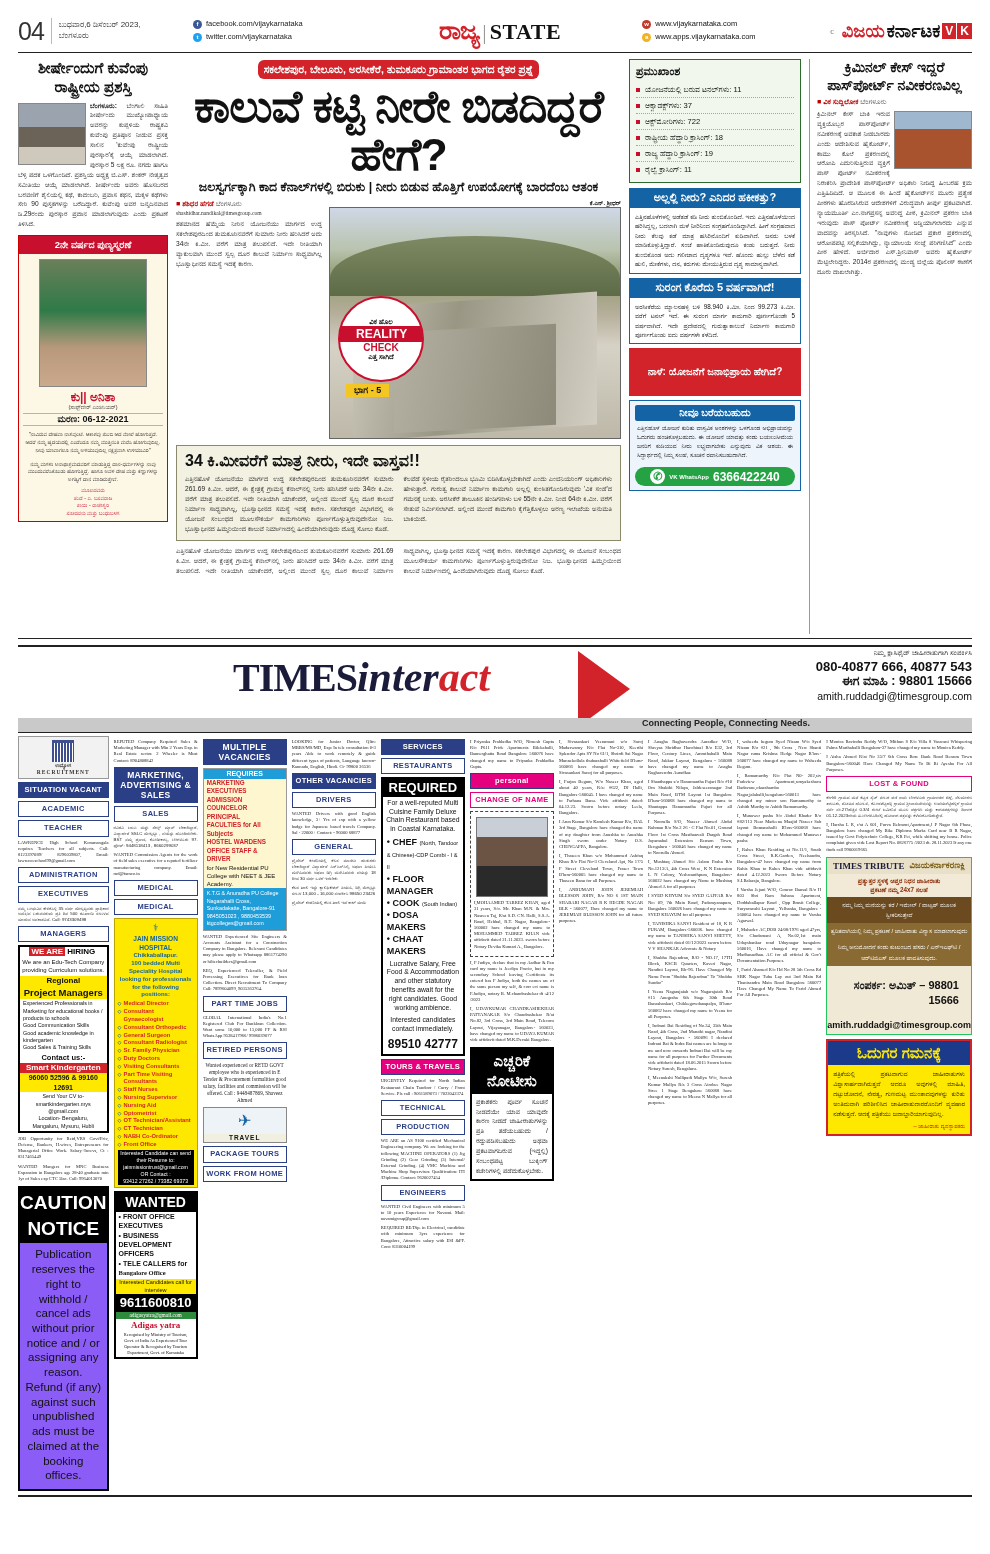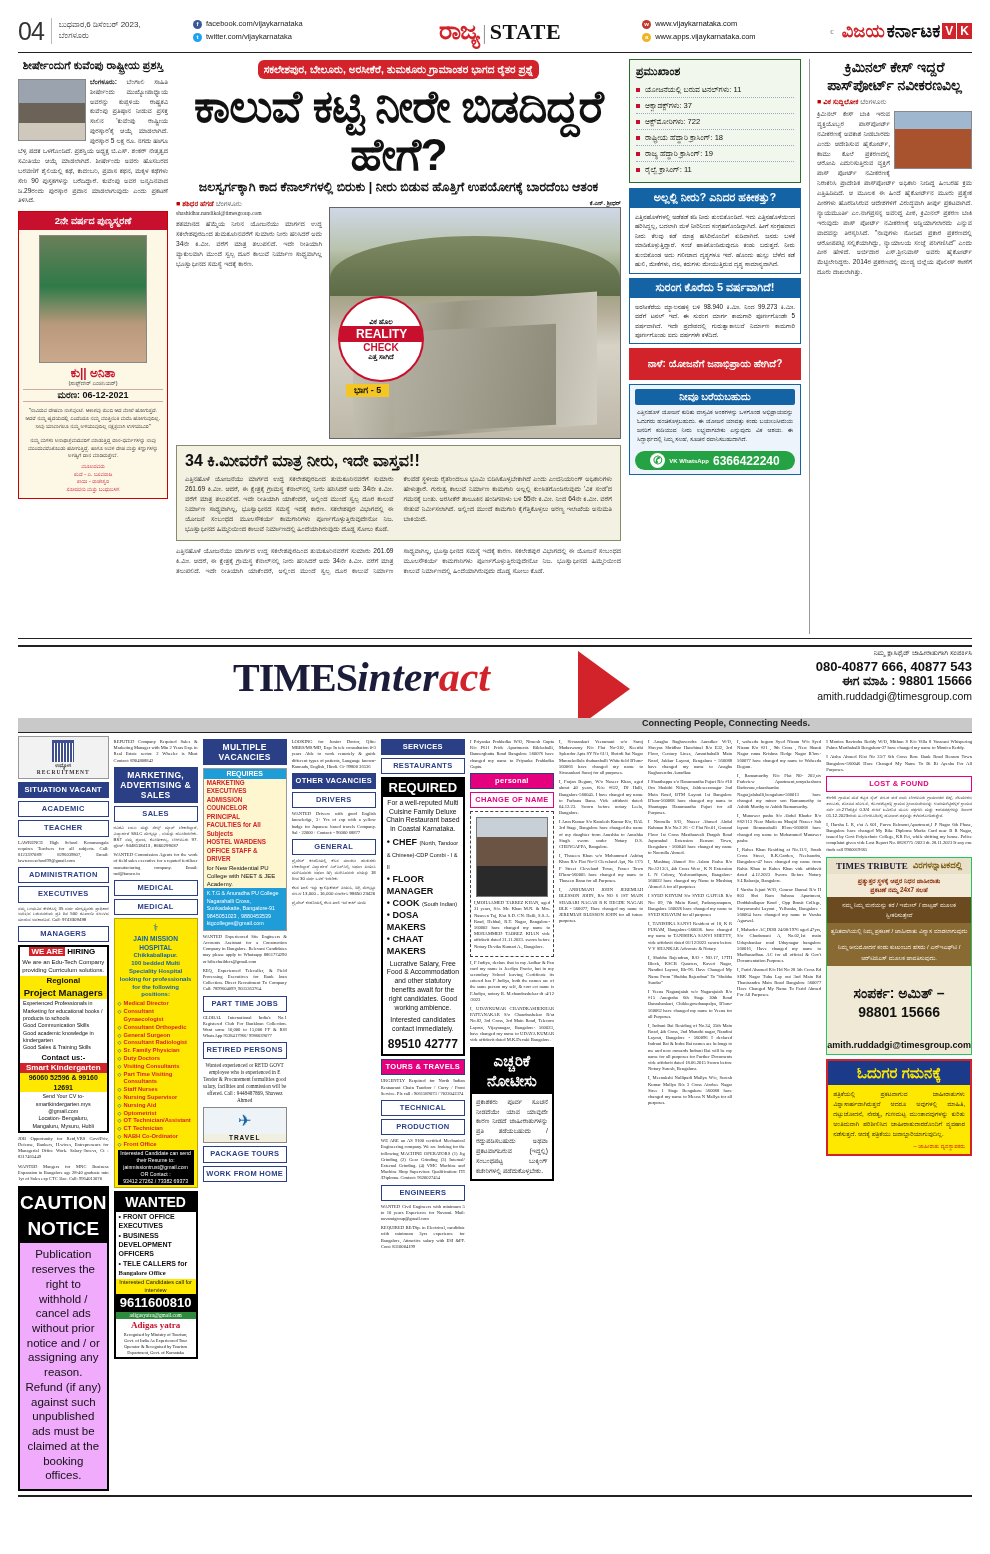--- a/index.html
+++ b/index.html
@@ -88,21 +88,21 @@
   .factbox h3 { margin:0 0 4px; font-size:16px; font-weight:bold; font-family:"Liberation Sans",sans-serif;}
   .two-col { column-count:2; column-gap:10px; }
 
   
   .stats { border:1px solid #2b6b2b; background:#f1f7ec; padding:5px 6px; margin-bottom:5px;}
   .stats h4 { margin:0 0 4px; font-size:11px; font-weight:bold; font-family:"Liberation Sans",sans-serif;}
   .stats li { list-style:none; font-size:7.6px; padding:2.5px 0 2.5px 9px; border-bottom:1px dotted #9ab; position:relative; font-family:"Liberation Sans",sans-serif;}
   .stats li:before { content:""; position:absolute; left:0; top:6px; width:4px;height:4px;background:#c8102e;}
   .stats ul { margin:0; padding:0; }
   .bluebar { background:#1464a5; color:#fff; text-align:center; font-size:11px; font-weight:bold; padding:3px; font-family:"Liberation Sans",sans-serif;}
-  .redbar { background:#d2232a; color:#fff; text-align:center; font-size:10px; font-weight:bold; padding:10px; font-family:"Liberation Sans",sans-serif;}
+  .redbar { background:#d2232a; color:#fff; text-align:center; font-size:10px; font-weight:bold; padding:18px; font-family:"Liberation Sans",sans-serif;}
   .bluebox { border:1px solid #1464a5; padding:4px 5px; font-size:6.3px; line-height:1.5; text-align:justify;}
   .wabox { border:1px solid #1464a5; background:#eef4fb; padding:4px 5px; margin-top:4px;}
   .wahd { background:#1464a5; color:#fff; text-align:center; font-size:10px; font-weight:bold; padding:2px; font-family:"Liberation Sans",sans-serif; border-radius:2px;}
   .wapill { background:#25a244; color:#fff; border-radius:12px; text-align:center; font-size:12px; font-weight:bold; padding:2px 6px; margin-top:4px; display:flex; align-items:center; justify-content:center; gap:4px; font-family:"Liberation Sans",sans-serif;}
   .wacirc { width:15px;height:15px;border-radius:50%;background:#fff;color:#25a244;font-size:11px;line-height:15px;}
 
   .hcpic { width:78px; height:58px; float:right; margin:2px 0 2px 4px; border:1px solid #888;
     background:linear-gradient(180deg,#9fb8cf 0 30%,#a8522e 30% 100%); }
   .port { width:68px;height:62px; float:left; margin:2px 4px 2px 0; border:1px solid #888;
     background:linear-gradient(180deg,#9aa3ae 0 38%,#6b6258 38% 72%,#cfc9bd 72% 100%); }
@@ -149,21 +149,21 @@
   .jainbox { border:1px solid #b9a400; background:#ffe800; padding:2px 3px; font-family:"Liberation Sans",sans-serif; margin:3px 0;}
   .jainbox .jtitle { color:#1464a5; font-weight:bold; font-size:6.6px; text-align:center;}
   .jainbox .jsub { color:#1464a5; font-weight:bold; font-size:6px; text-align:center; line-height:1.3;}
   .jainbox li { list-style:none; color:#d2232a; font-weight:bold; font-size:5.8px; padding-left:6px; position:relative;}
   .jainbox li:before { content:"\25C7"; position:absolute; left:0; color:#1464a5; font-size:5px;}
   .jainbox ul { margin:1px 0; padding:0;}
   .jainbox .jfoot { background:#000; color:#fff; font-size:5.2px; text-align:center; line-height:1.35;}
 
   .caution { border:2px solid #000; margin-top:4px; }
   .caution .ch { background:#000; color:#fff; text-align:center; font-weight:bold; font-size:19px; padding:2px 0; font-family:"Liberation Sans",sans-serif;}
-  .caution .cb { background:#f0abfc; text-align:center; font-size:11.5px; line-height:1.28; padding:4px 4px 6px; font-family:"Liberation Sans",sans-serif;}
+  .caution .cb { background:#8b5cf6; text-align:center; font-size:11.5px; line-height:1.28; padding:4px 4px 6px; font-family:"Liberation Sans",sans-serif;}
 
   .reqyellow { background:#fdf6cf; border:1px solid #999;}
   .reqyellow .rq-hd { background:#1f9dd9; color:#fff; text-align:center; font-weight:bold; font-size:7px; font-family:"Liberation Sans",sans-serif;}
   .reqyellow .rq-l { color:#d2232a; font-weight:bold; font-size:6.3px; font-family:"Liberation Sans",sans-serif; padding:0 3px; line-height:1.35;}
   .reqyellow .rq-b { color:#111; font-size:6px; font-family:"Liberation Sans",sans-serif; padding:0 3px; line-height:1.35;}
   .reqyellow .rq-f { background:#1f9dd9; color:#fff; font-size:5.4px; font-family:"Liberation Sans",sans-serif; padding:2px 3px; line-height:1.4;}
 
   .reqblk { border:2px solid #000; background:#fff; margin:3px 0;}
   .reqblk .rhd { background:#000; color:#fff; text-align:center; font-weight:bold; font-size:13px; font-family:"Liberation Sans",sans-serif;}
   .reqblk .rtx { text-align:center; font-size:6.8px; line-height:1.3; padding:2px 3px; font-family:"Liberation Sans",sans-serif;}
@@ -183,21 +183,21 @@
   .echarike .eh { background:#000; color:#fff; text-align:center; font-size:15px; font-weight:bold; padding:2px 0; font-family:"Liberation Sans",sans-serif;}
   .echarike .eb { font-size:6.6px; line-height:1.5; padding:3px 4px; text-align:justify; font-family:"Liberation Sans",sans-serif;}
 
   .tribute { border:1px solid #22c55e; margin:4px 0; background:#efe9d6;}
   .tribute .trh { display:flex;align-items:center;justify-content:center;gap:5px; padding:2px; background:#e8e0c8;}
   .tribute .trh .tt { font-size:9px; font-weight:bold; font-family:"Liberation Serif",serif; color:#1b1b3a;}
   .tribute .trh .tk { font-size:8.5px; font-weight:bold; color:#7a5c10;}
   .tribute .r1 { background:#f2ead6; color:#8a2b06; text-align:center; font-size:6.3px; font-weight:bold; line-height:1.5; padding:2px;}
   .tribute .r2 { background:#6b4a1f; color:#fff; text-align:center; font-size:6px; line-height:1.7; padding:3px;}
   .tribute .r3 { background:#8a6a33; color:#fff; text-align:center; font-size:6px; line-height:1.7; padding:3px;}
-  .tribute .r4 { text-align:center; font-size:14px; font-weight:bold; padding:18px; font-family:"Liberation Sans",sans-serif;}
+  .tribute .r4 { text-align:right; font-size:11px; font-weight:bold; padding:12px; font-family:"Liberation Sans",sans-serif;}
   .tribute .r5 { text-align:center; font-size:9px; font-weight:bold; padding-bottom:2px; font-family:"Liberation Sans",sans-serif;}
 
   .odugara { border:2px solid #d2232a; margin:4px 0; }
   .odugara .oh { background:#1b3a8a; color:#ffe800; text-align:center; font-size:15px; font-weight:bold; padding:2px; font-family:"Liberation Sans",sans-serif;}
   .odugara .ob { background:#ffe800; font-size:6.3px; line-height:1.6; padding:4px 5px; text-align:justify;}
   .odugara .of { background:#ffe800; font-size:5.6px; text-align:right; padding:0 5px 3px; color:#b00;}
 
   .wantbox { border:2px solid #000; margin:3px 0;}
   .wantbox .wh { background:#000; color:#fff; text-align:center; font-size:14px; font-weight:bold; font-family:"Liberation Sans",sans-serif;}
   .wantbox .wl { font-size:7px; font-weight:bold; font-family:"Liberation Sans",sans-serif; padding:0 3px; line-height:1.35;}
@@ -253,21 +253,21 @@
         <span>V</span>
         <span>K</span>
       </span>
     </div>
   </div>
   <div class="rule"></div>
 
   <div class="news">
 
     <div class="col-l">
-      <div class="kn-head kn" style="font-size:11px;">ಶೀರ್ಷೇಂದುಗೆ ಕುವೆಂಪು ರಾಷ್ಟ್ರೀಯ ಪ್ರಶಸ್ತಿ</div>
+      <div class="kn-head kn" style="font-size:15px;">ಶೀರ್ಷೇಂದುಗೆ ಕುವೆಂಪು ರಾಷ್ಟ್ರೀಯ ಪ್ರಶಸ್ತಿ</div>
       <div class="bodytxt kn" style="margin-top:4px;">
         <div class="port"></div>
         <b>ಬೆಂಗಳೂರು:</b>
         <span>ಬೆಂಗಾಲಿ ಸಾಹಿತಿ ಶೀರ್ಷೇಂದು ಮುಖ್ಯೋಪಾಧ್ಯಾಯ ಅವರನ್ನು ಕುಪ್ಪಳಿಯ ರಾಷ್ಟ್ರಕವಿ ಕುವೆಂಪು ಪ್ರತಿಷ್ಠಾನ ನೀಡುವ ಪ್ರಸಕ್ತ ಸಾಲಿನ 'ಕುವೆಂಪು ರಾಷ್ಟ್ರೀಯ ಪುರಸ್ಕಾರ'ಕ್ಕೆ ಆಯ್ಕೆ ಮಾಡಲಾಗಿದೆ.</span>
         <span>ಪುರಸ್ಕಾರ 5 ಲಕ್ಷ ರೂ. ನಗದು ಹಾಗೂ ಬೆಳ್ಳಿ ಪದಕ ಒಳಗೊಂಡಿದೆ. ಪ್ರಶಸ್ತಿಯ ಅಧ್ಯಕ್ಷ ಜಿ.ಎಸ್. ಶಂಕರ್ ನೇತೃತ್ವದ ಸಮಿತಿಯು ಆಯ್ಕೆ ಮಾಡಲಾಗಿದೆ. ಶೀರ್ಷೇಂದು ಅವರು ಹೊಸಬರದ ಬರವಣಿಗೆ ಶೈಲಿಯಲ್ಲಿ ಕಥೆ, ಕಾದಂಬರಿ, ಪ್ರವಾಸ ಕಥನ, ಮಕ್ಕಳ ಕಥೆಗಳು ಸೇರಿ 90 ಪುಸ್ತಕಗಳನ್ನು ಬರೆದಿದ್ದಾರೆ. ಕುವೆಂಪು ಅವರ ಜನ್ಮದಿನವಾದ ಡಿ.29ರಂದು ಪುರಸ್ಕಾರ ಪ್ರದಾನ ಮಾಡಲಾಗುವುದು ಎಂದು ಪ್ರಕಟಣೆ ತಿಳಿಸಿದೆ.</span>
       </div>
 
       <div class="obit">
         <div class="obit-hd kn">2ನೇ ವರ್ಷದ ಪುಣ್ಯಸ್ಮರಣೆ</div>
         <div class="obit-img"></div>
@@ -627,21 +627,21 @@
     <div class="ccol">
       <div class="ad">I Monica Ravindra Reddy W/O, Mithun S R/o Villa 8 Vaswani Whispering Palms Marthahalli Bengaluru-37 have changed my name to Monica Reddy.</div>
       <div class="ad">I Aisha Ahmed R/at No 35/7 6th Cross Bore Bank Road Benson Town Bangalore-560046 Have Changed My Name To Bi Bi Ayesha For All Purposes.</div>
       <div class="cat pink">LOST &amp; FOUND</div>
       <div class="adk kn">ಕೆಂಗೇರಿ ಗ್ರಾಮದ ಮನೆ ಕಟ್ಟಡ ಸೈಟ್ ನಂಬರ ಪಡೆ ನಾನು ಬೆಂಗಳೂರು ಗ್ರಾಮಾಂತರ ಜಿಲ್ಲೆ, ನೆಲಮಂಗಲ ತಾಲೂಕು, ತೋಟದ ಹೋಬಳಿ, ಕೊಂಡಶೆಟ್ಟಹಳ್ಳಿ ಗ್ರಾಮದ ಶ್ರೀವಾಸುದೇವನನ್ನು ಉದಯಶೆಟ್ಟಿಹಳ್ಳಿಗೆ ಗ್ರಾಮದ ಸರ್ವೆ ನಂ.27/ಹೆಚ್ಚಿನ 0.3/4 ಗುಂಟೆ ಜಮೀನಿನ ಮೂಲ ಪತ್ರಗಳು ಮತ್ತು ಕಾಗದಪತ್ರಗಳನ್ನು ದಿನಾಂಕ 01.12.2023ರಂದು ಖ.ಬೆಂಗಳೂರಿನಲ್ಲಿ ಹೋದಾಗ ಪತ್ರವನ್ನು ಕಳೆದುಕೊಂಡಿರುತ್ತೇನೆ.</div>
       <div class="ad">I, Harsha L R, r/at A 601, Purva Belmont,Apartment,J P Nagar 6th Phase, Bangalore have changed My Bike Diploma Marks Card near B R Nagar, issued by Govt Polytechnic College, KR Pet, while shifting my house. Police complaint given vide Lost Report No. 0826775 /2023 dt. 28.11.2023 If any one finds call 9900019665</div>
 
       <div class="tribute">
         <div class="trh">
           <span class="tt">TIMES TRIBUTE</span>
-          <span class="tk kn">ವಿರಗಳನ್ನಾಟಕದಲ್ಲಿ</span>
+          <span class="tk kn">ವಿಜಯಕರ್ನಾಕರಣಕ್ಲಿ</span>
         </div>
         <div class="r1 kn">
           <div>ಪ್ರತ್ಯುತ್ತರ ಸ್ಥಳಕ್ಕೆ ಆಪ್ತರ ನಿಧನ ಜಾಹೀರಾತು</div>
           <div>ಪ್ರಕಟಣೆ ನಮ್ಮ 24x7 ಸಲಹೆ</div>
         </div>
         <div class="r2 kn">ನಮ್ಮ ನಿಮ್ಮ ಮನೆಯನ್ನು ಕರೆ / ಇಮೇಲ್ / ವಾಟ್ಸಪ್ ಮೂಲಕ ಸ್ವೀಕರಿಸುತ್ತೇವೆ</div>
         <div class="r3 kn">ತ್ವರಿತವಾಗಿಯಲ್ಲಿ ನಿಮ್ಮ ಪ್ರಕಟಣೆ / ಜಾಹೀರಾತು ವಿನ್ಯಾಸ ಮಾಡಲಾಗುವುದು</div>
         <div class="r3 kn">ನಿಮ್ಮ ಅನುಮೋದನೆ ಕಂಡು ಕುಟುಂಬದ ಹೆಸರು / ಎನ್‌ಇಎಫ್‌ಟಿ / ಆರ್‌ಟಿಜಿಎಸ್ ಮೂಲಕ ಪಾವತಿಸುವುದು.</div>
         <div class="r4">
           <span class="kn">ಸಂಪರ್ಕ: ಅಮಿತ್ –</span>

